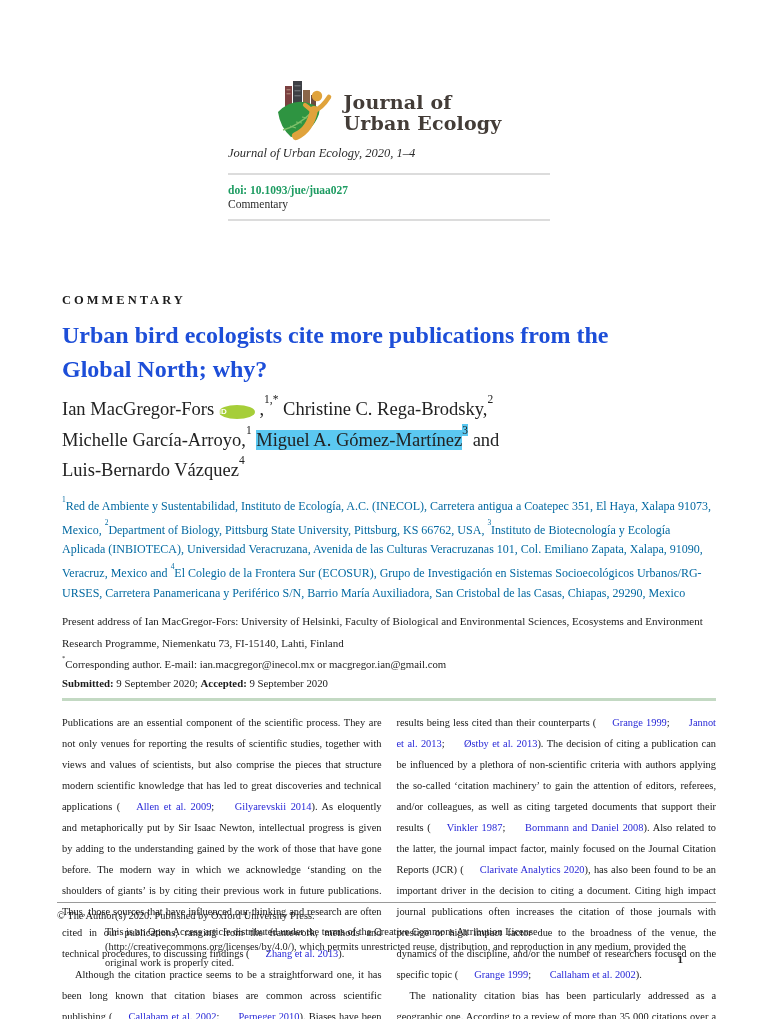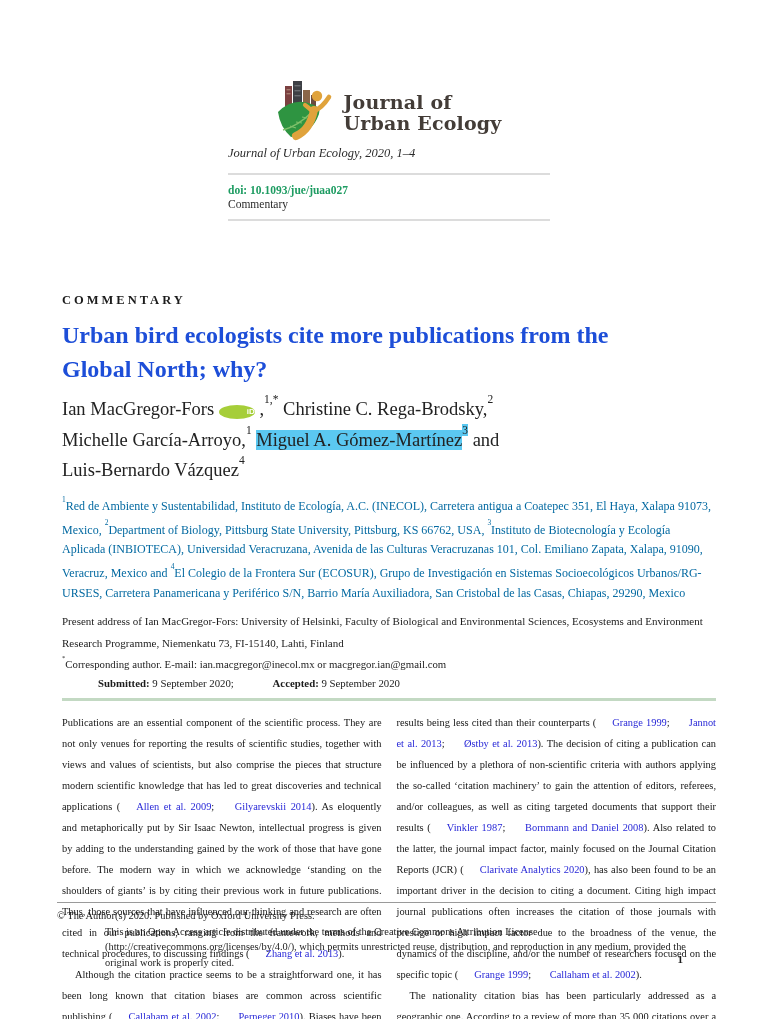--- a/index.html
+++ b/index.html
@@ -35,30 +35,30 @@
   }
   .title {
     margin-top:10px;
     font-size:24px; line-height:34px; font-weight:600; color:#1d4ed8;
   }
   .authors { margin-top:6px; font-size:18.5px; line-height:25.5px; color:#222; }
   sup.s { font-size:.62em; position:relative; top:-.45em; }
   .orcid-icon {
     display:inline-block; width:36px; height:14px; border-radius:50%;
     background:#a6ce39; color:#fff; font-family:"Liberation Sans", sans-serif;
-    font-size:8px; font-weight:700; line-height:14px; text-align:right;
+    font-size:8px; font-weight:700; line-height:14px; text-align:left;
     vertical-align:1px;
   }
   .hl { background:#5bc8f1; }
   .affiliations { margin-top:9px; font-size:12px; line-height:19.7px; color:#0369a1; }
   .notes { margin-top:7px; }
   .note-address { font-size:11px; line-height:22px; color:#1c1c1c; }
   .note-corresp { font-size:10.8px; margin-top:3px; color:#1c1c1c; }
   .note-dates { font-size:10.8px; margin-top:7px; color:#1c1c1c; }
-  .note-dates b, .seg-b { font-weight:700;margin-left:36px; }
+  .note-dates b, .seg-b { font-weight:700; }
   .green-rule { border:0; border-top:3px solid #c3d9c3; margin-top:9px; }
 
   
   .columns { display:flex; gap:15px; margin-top:11px; height:307px; overflow:hidden; }
   .col { flex:1; text-align:justify; font-size:10.4px; line-height:21px; color:#161616; }
   .col p.indent { text-indent:13px; }
   .cite { color:#2828d7;margin-left:16px; }
 
   
   .footer { position:absolute; left:57px; right:62px; top:902px; }

